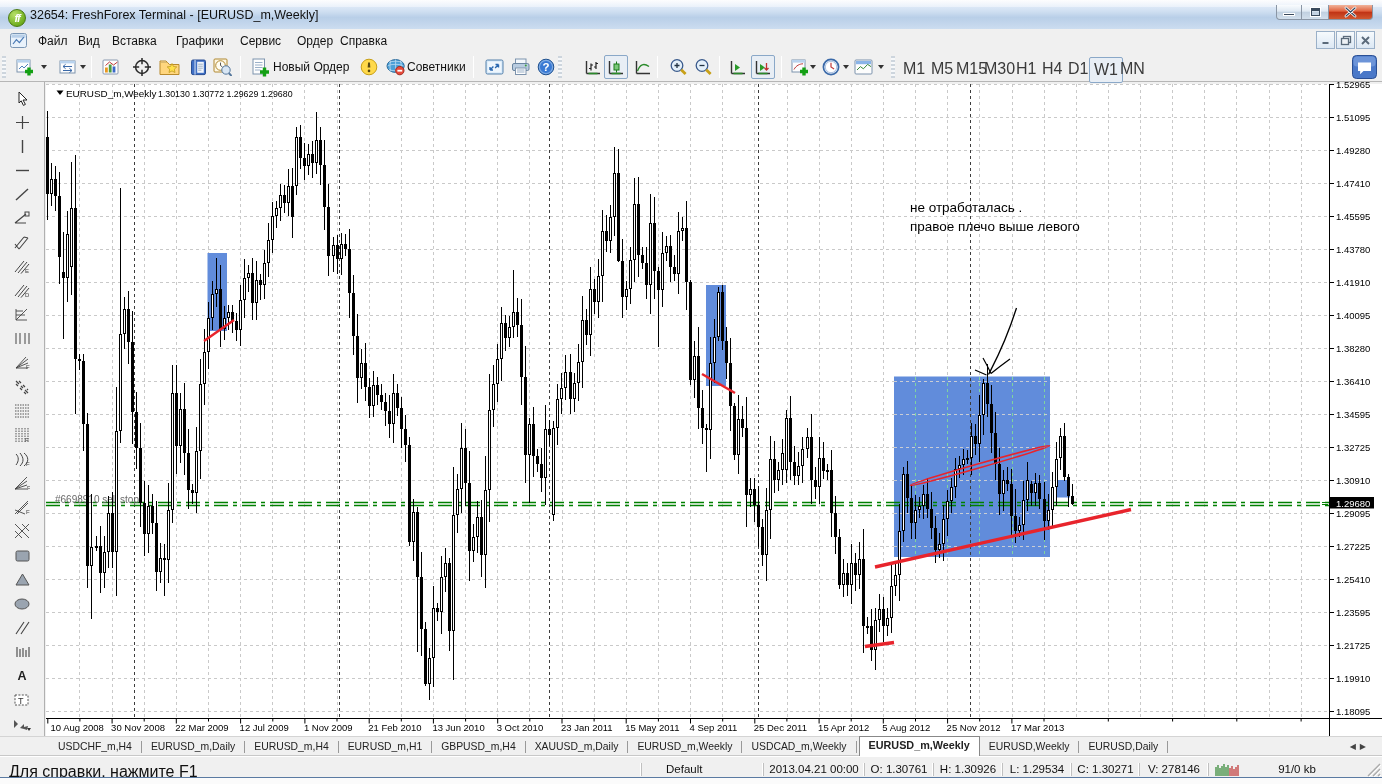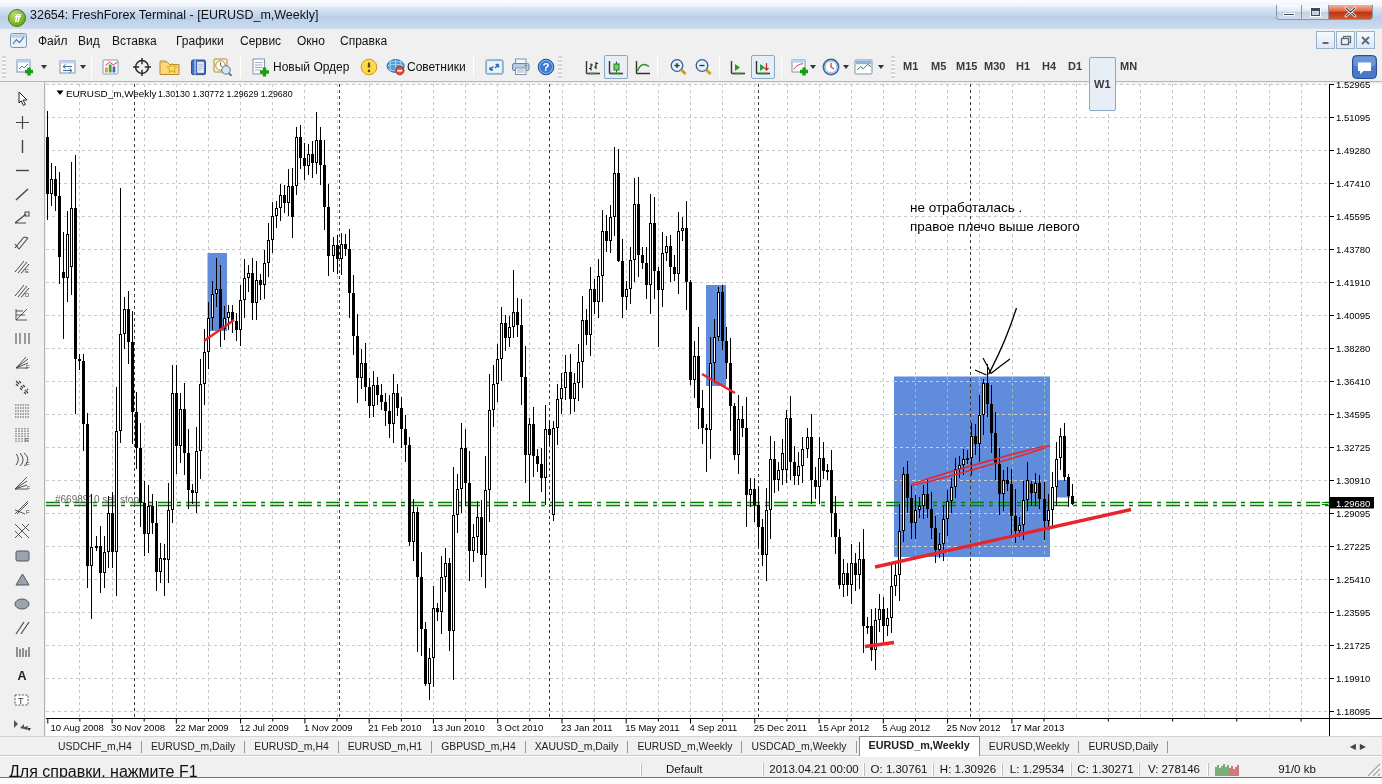--- a/index.html
+++ b/index.html
@@ -22,22 +22,22 @@
 .mitem{position:absolute;top:5px;font-size:12px;color:#111}
 .mdibtns{position:absolute;right:7px;top:2px;display:flex;gap:1px}
 .mdib{width:19px;height:18px;border:1px solid #9ab0c8;background:linear-gradient(#f6fafd,#dce8f4);display:flex;align-items:center;justify-content:center}
 .toolbar{position:absolute;left:0;top:53px;width:1382px;height:29px;background:#f0f0f0;border-bottom:1px solid #b6b6b6}
 .tbtn{position:absolute;top:2px;height:24px;width:24px;display:flex;align-items:center;justify-content:center}
 .tbtn.pressed{background:#e8eef5;border:1px solid #8aa8c8;border-radius:2px}
 .tsep{position:absolute;top:3px;width:1px;height:22px;background:#c4c4c4;border-right:1px solid #fff}
 .tgrip{position:absolute;top:3px;width:4px;height:22px;background:repeating-linear-gradient(180deg,#cdd5dd 0 2px,#f6f8fa 2px 4px)}
 .ddarr{position:absolute;top:12px;width:0;height:0;border-left:3.5px solid transparent;border-right:3.5px solid transparent;border-top:4px solid #333}
 .tlabel{position:absolute;top:7px;font-size:12px;color:#111;white-space:nowrap}
-.tfbtn{position:absolute;top:7px;font-size:11px;font-weight:bold;color:#3a3a3a}
-.tfbtn.on{background:#e8eef5;border:1px solid #8aa8c8;border-radius:2px;padding:20px 4px;top:4px;margin-left:-5px}
+.tfbtn{position:absolute;top:7px;font-size:16px;font-weight:normal;color:#3a3a3a}
+.tfbtn.on{background:#e8eef5;border:1px solid #8aa8c8;border-radius:2px;padding:3px 4px;top:4px;margin-left:-5px}
 .chaticon{position:absolute;right:5px;top:2px}
 .sidebar{position:absolute;left:0;top:82px;width:45px;height:654px;background:#f0f0f0;border-right:1px solid #b0b0b0;display:flex;flex-direction:column;align-items:center;padding-top:4px}
 .stool{height:25.2px;display:flex;align-items:center;justify-content:center;width:30px}
 .tabbar{position:absolute;left:0;top:736px;width:1382px;height:20px;background:#f0f0f0;border-top:1px solid #d4d4d4;font-size:10.4px;color:#222;display:flex;align-items:center;padding-left:49px}
 .tab{padding:0 9px;white-space:nowrap}
 .tab.active{background:#fff;border:1px solid #888;border-bottom:none;padding:2px 9px 5px;font-weight:bold;font-size:10.8px;margin-left:2px;margin-top:-2px;position:relative;z-index:2}
 .tdiv{width:1px;height:12px;background:#999}
 .tabarrows{margin-left:auto;margin-right:16px;color:#444;font-size:8px}
 .statusbar{position:absolute;left:0;top:756px;width:1382px;height:21px;background:#f0f0f0;border-top:1px solid #fff;box-shadow:0 -1px 0 #c8c8c8;font-size:11.5px;color:#111}
 .sleft{position:absolute;left:9px;top:6px;font-size:16px}
@@ -146,21 +146,21 @@
 <div class="docicon"><svg width="17" height="15" viewBox="0 0 17 15">
         <rect x="0.5" y="0.5" width="16" height="14" rx="2" fill="#e9f2fb" stroke="#7a96b5"></rect>
         <rect x="1.5" y="1.5" width="14" height="3.2" fill="#b8cfe8"></rect>
         <path d="M3 11l3.4-4.4 3 3 4.4-5.4" stroke="#4a7ab5" stroke-width="1.2" fill="none"></path>
       </svg></div>
 <span class="mitem" style="left:38px">Файл</span>
     <span class="mitem" style="left:78px">Вид</span>
     <span class="mitem" style="left:112px">Вставка</span>
     <span class="mitem" style="left:176px">Графики</span>
     <span class="mitem" style="left:240px">Сервис</span>
-    <span class="mitem" style="left:297px">Окно</span>
+    <span class="mitem" style="left:297px">Ордер</span>
     <span class="mitem" style="left:340px">Справка</span>
 <div class="mdibtns">
       <div class="mdib">
         <svg width="10" height="9">
           <path d="M1.5 7h6" stroke="#5a6a7a" stroke-width="2"></path>
         </svg>
       </div>
       <div class="mdib">
         <svg width="12" height="11">
           <rect x="3.5" y="1.5" width="7" height="6" fill="none" stroke="#5a6a7a" stroke-width="1.3"></rect>

